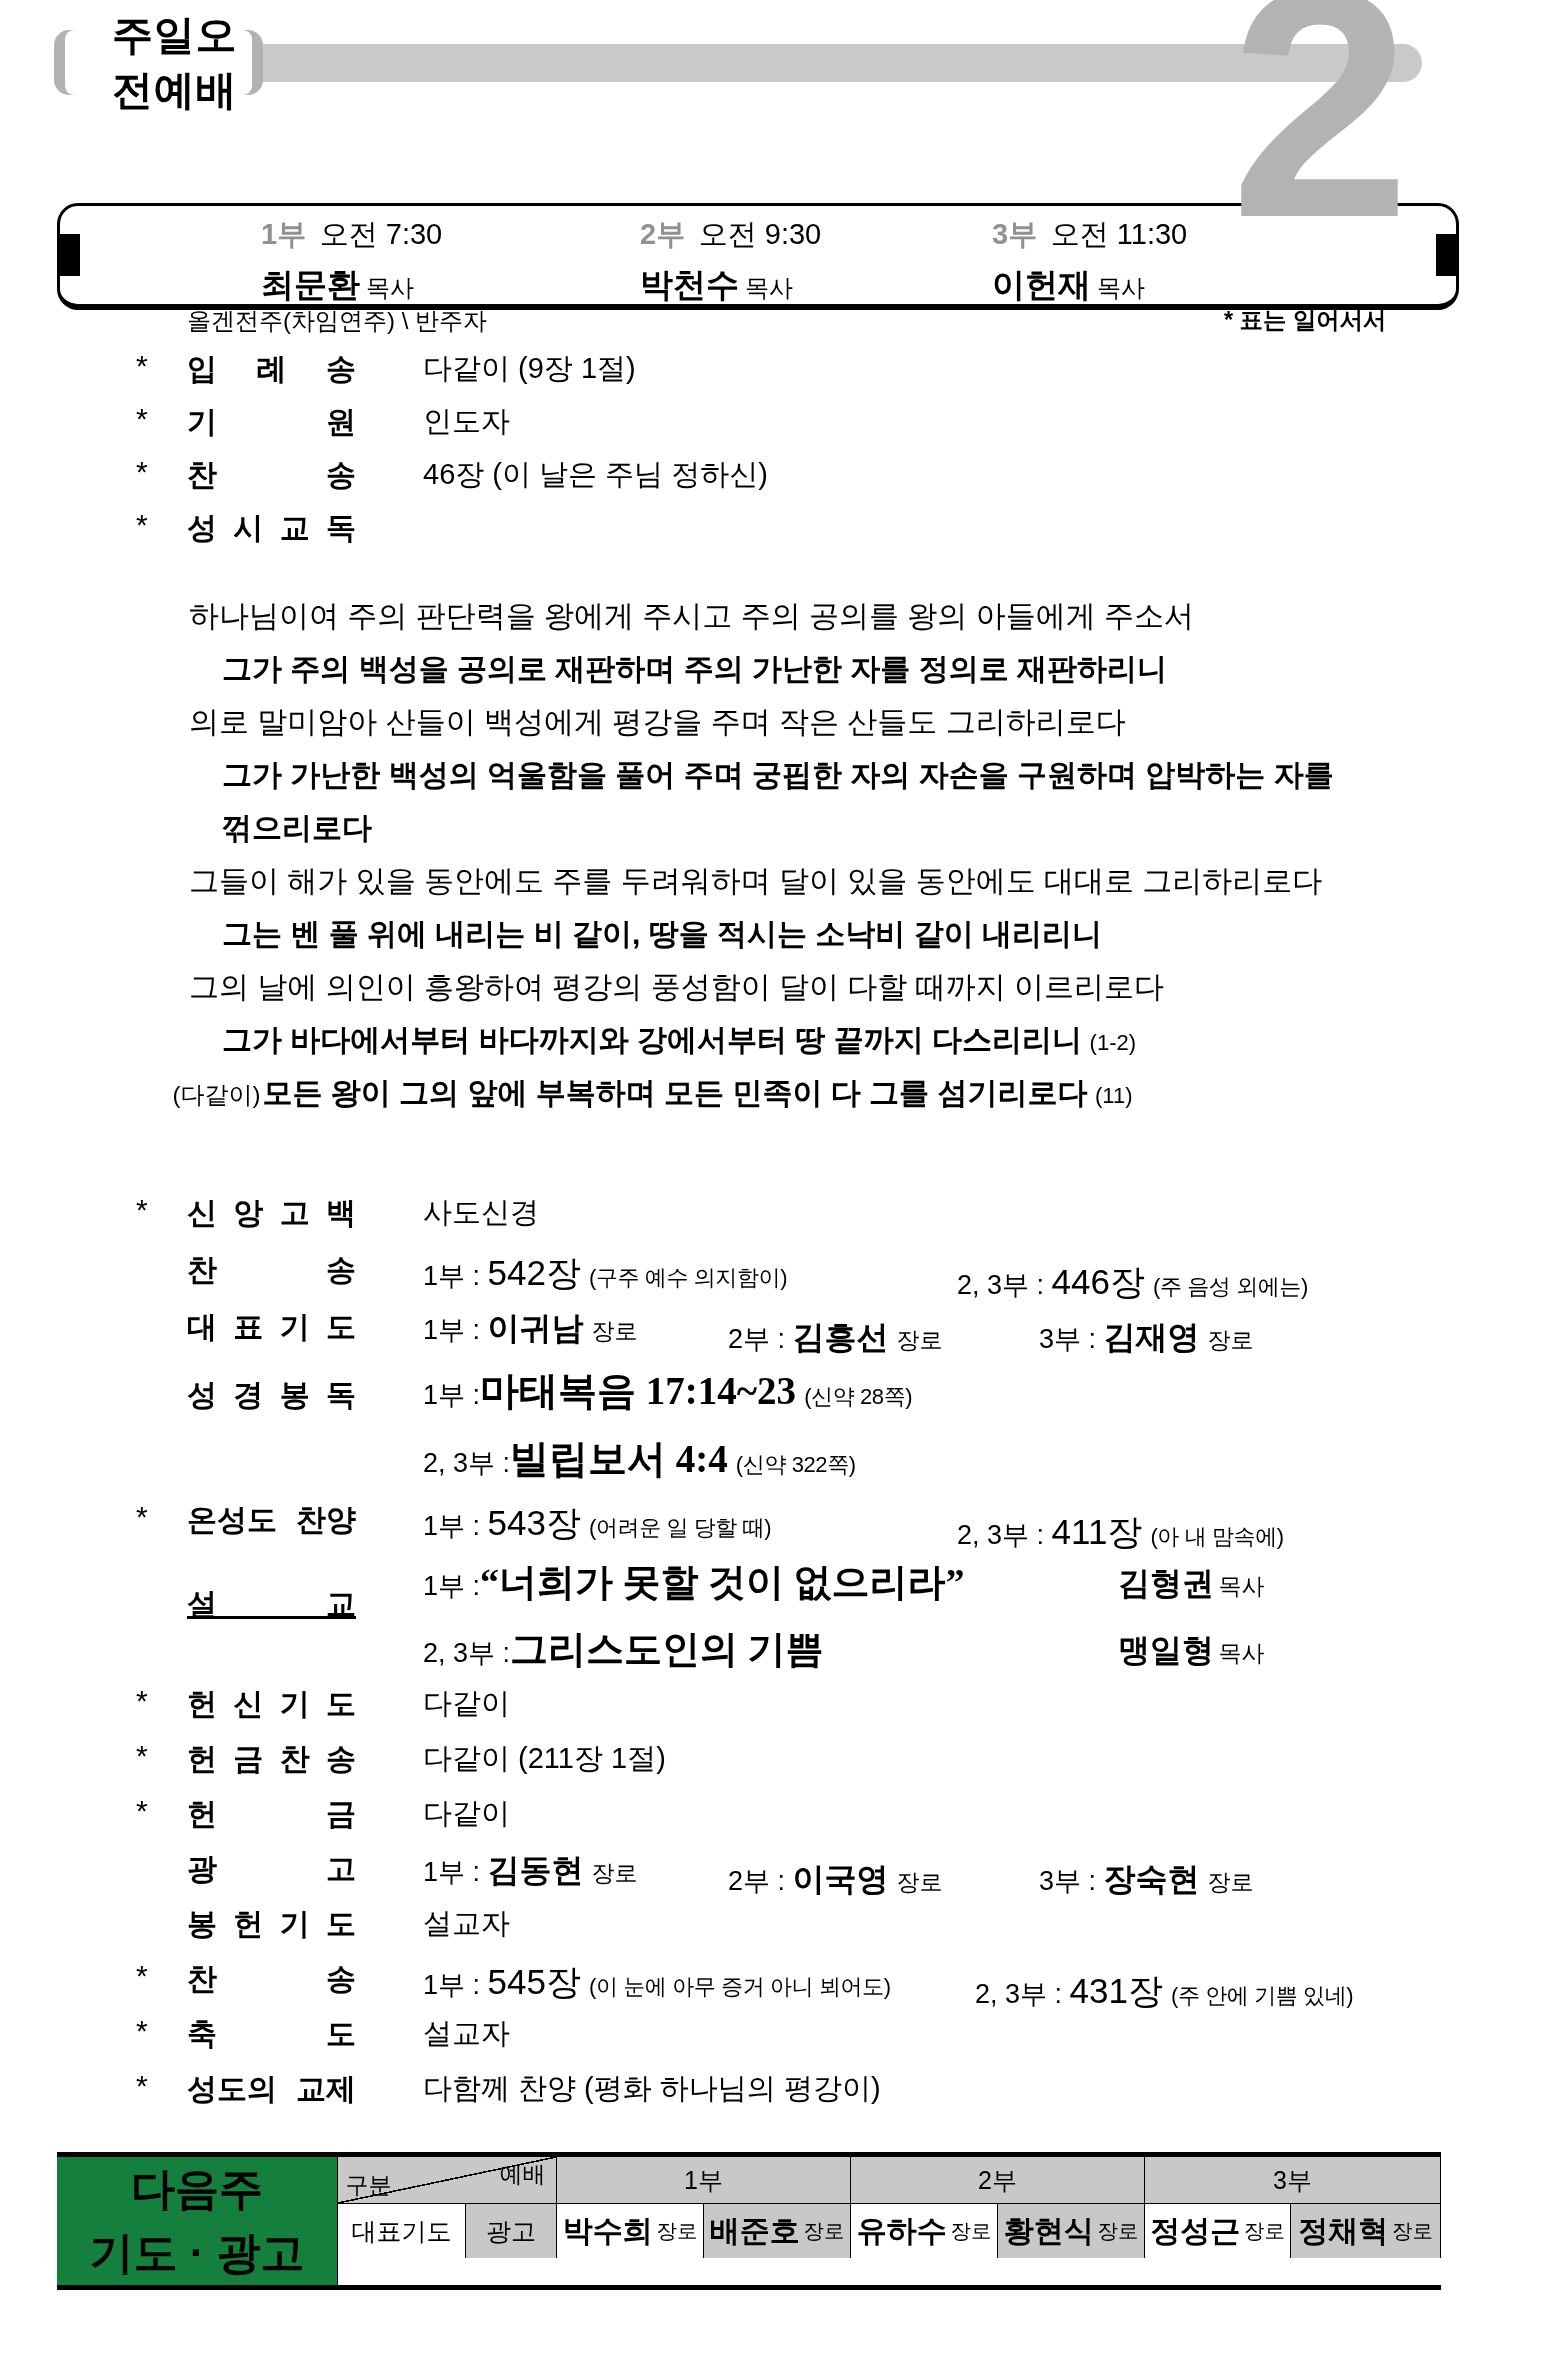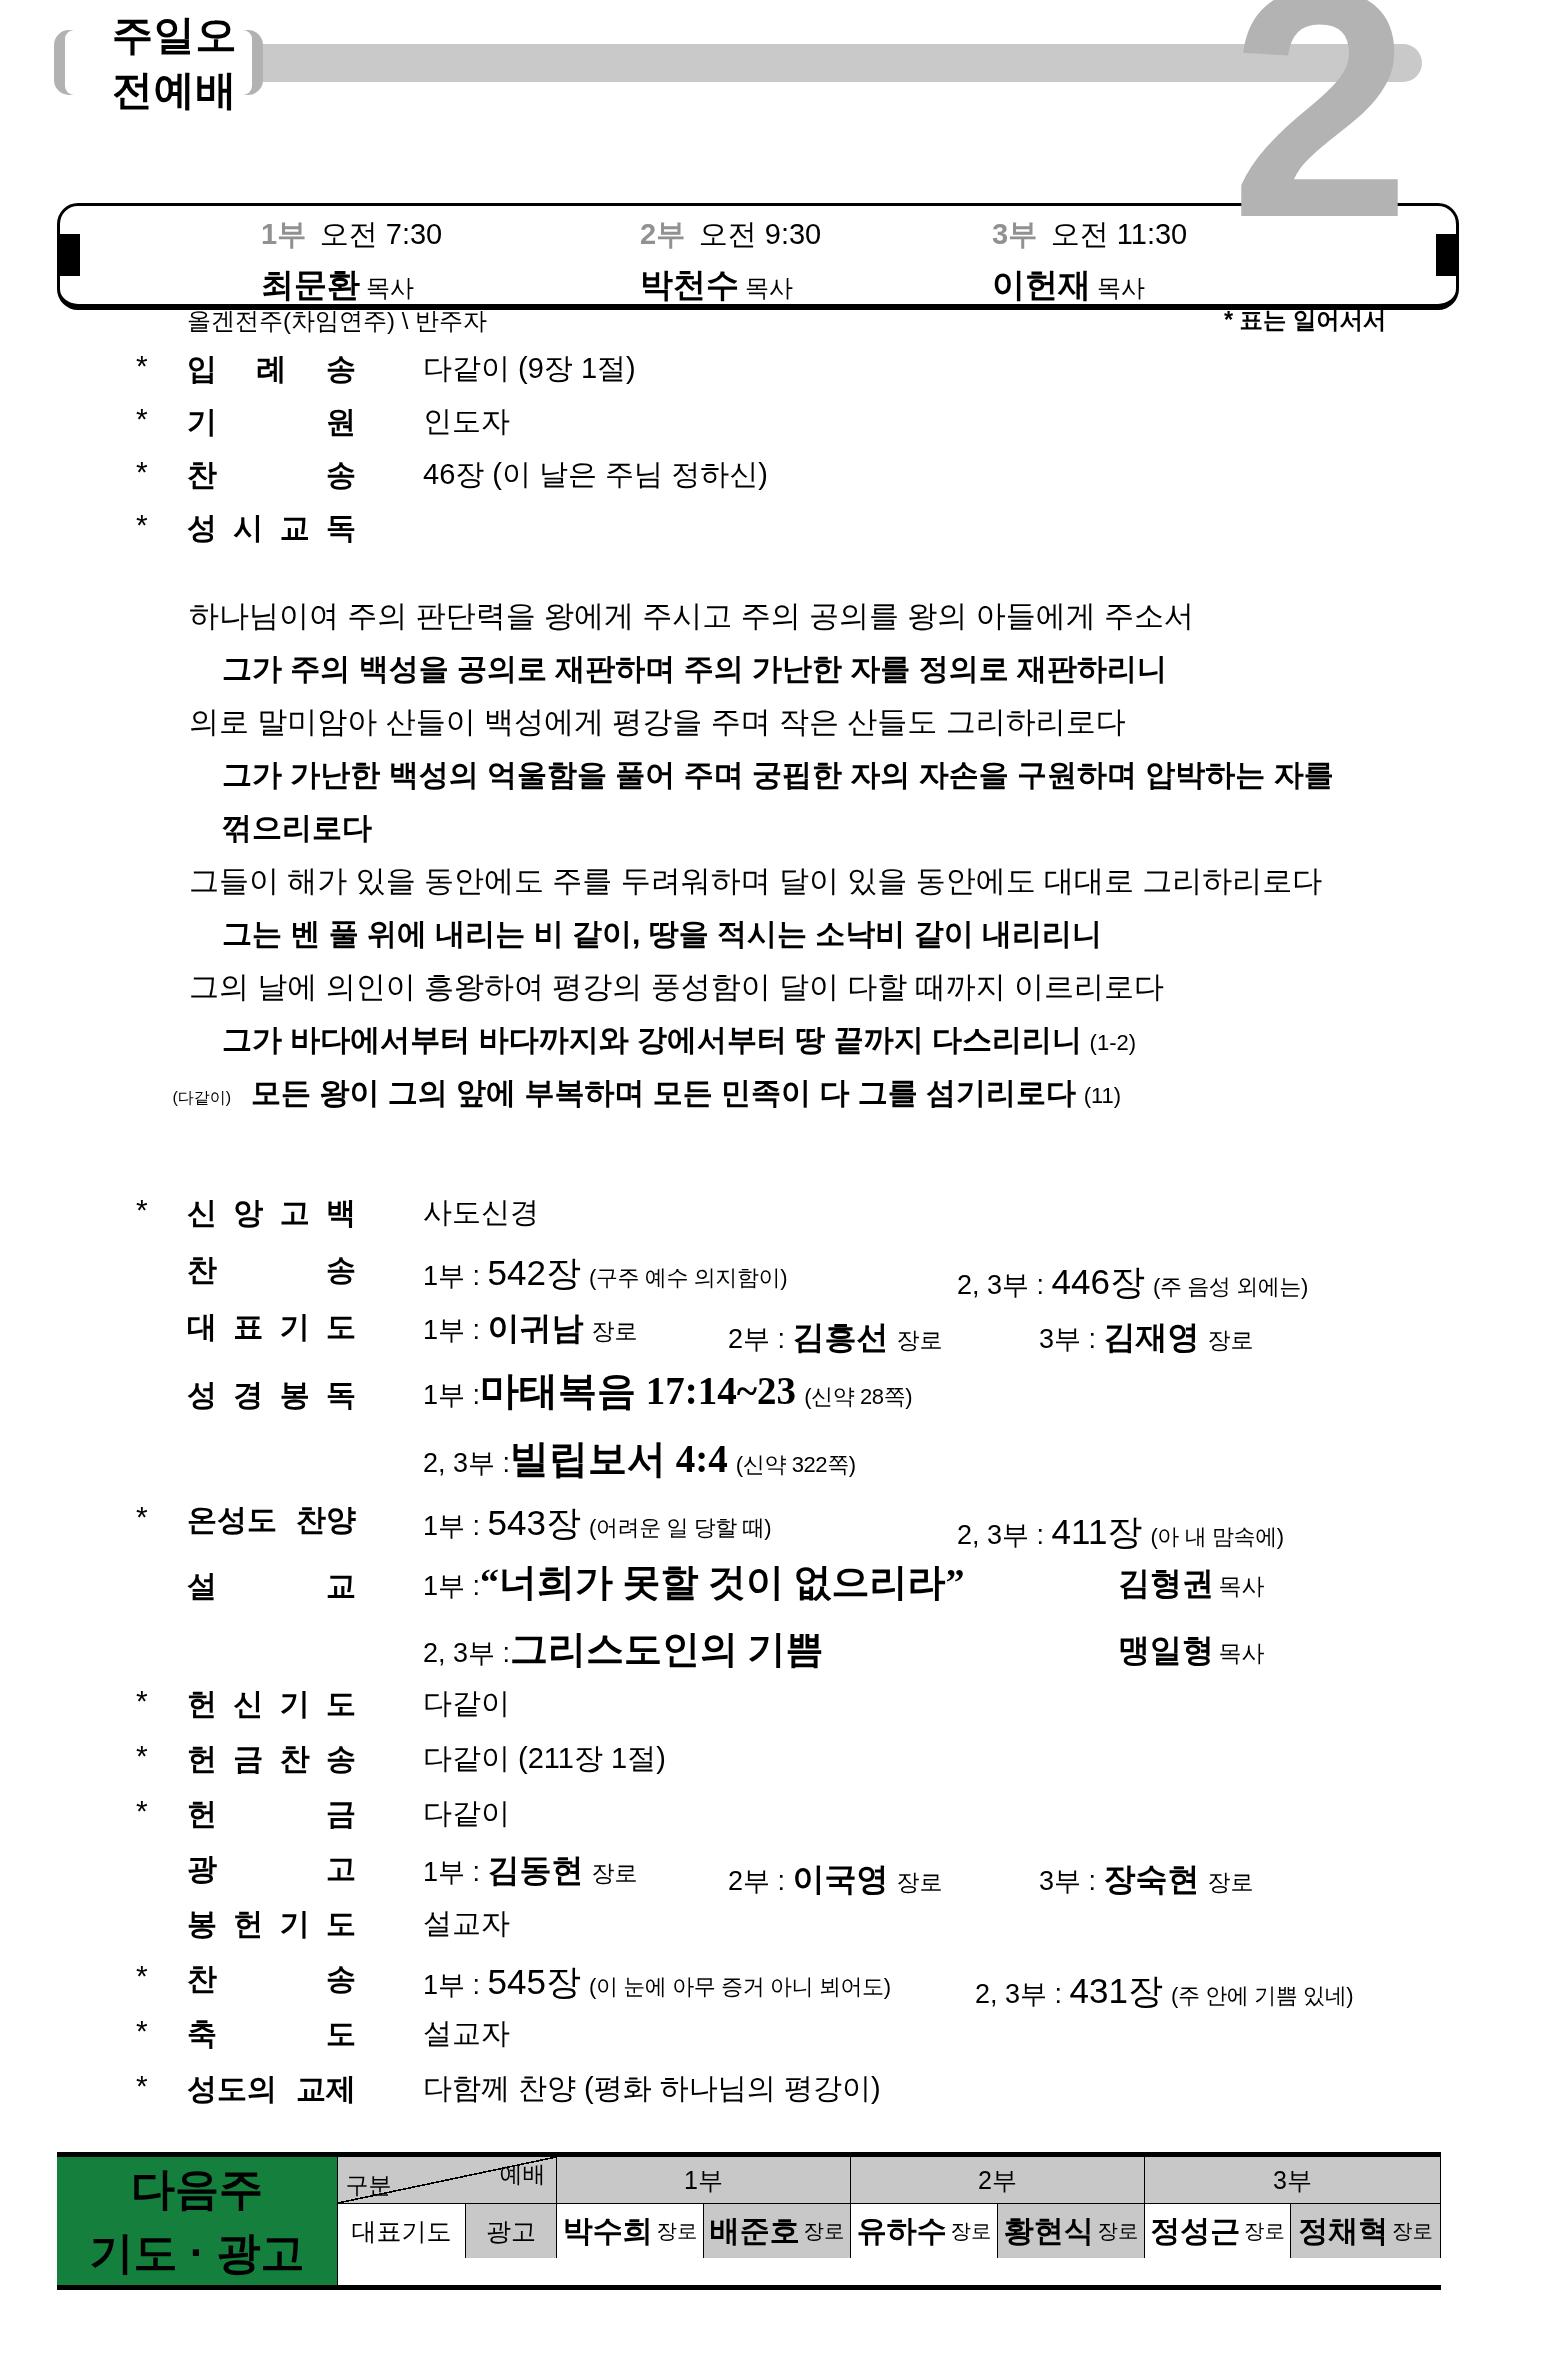--- a/index.html
+++ b/index.html
@@ -51,21 +51,21 @@
   .pname{font-family:"Liberation Serif","DejaVu Serif",serif;font-size:32px;font-weight:700;}
   .ptitle{font-size:23px;margin-left:4.5px;}
   .h70{height:53px;} .h75{height:57px;} .h73{height:55px;}
 
   
   .reading{position:absolute;left:189px;top:596px;width:1209px;font-size:30px;}
   .rl{height:53px;display:flex;align-items:baseline;white-space:nowrap;}
   .rl.b{padding-left:33px;font-weight:700;}
   .rl.outdent{margin-left:-16.6px;padding-left:0;}
   .rl .small{font-size:22px;font-weight:400;margin-left:7.6px;}
-  .rl .smallpre{font-size:16px;font-weight:400;margin-right:20px;text-align:center;}
+  .rl .smallpre{font-size:24px;font-weight:400;margin-right:2px;text-align:center;}
 
   
   .nextweek{position:absolute;left:57px;top:2152px;width:1384px;border-top:5.3px solid #000;border-bottom:5.3px solid #000;display:flex;}
   .nw-label{width:280px;flex:none;display:flex;flex-direction:column;justify-content:center;align-items:center;font-size:44px;font-weight:700;line-height:1.45;background:#15803d;}
   .nw-grid{flex:1;display:grid;grid-template-columns:128px 91px 147px 147px 147px 147px 146px 150px;grid-template-rows:47px 54px;border-left:1.5px solid #000;}
   .cell{border-right:1.5px solid #000;display:flex;align-items:center;justify-content:center;font-size:25px;}
   .hd{background:#c8c8c8;border-bottom:1.5px solid #000;}
   .gray{background:#c8c8c8;}
   .white{background:#fff;}
   .span2{grid-column:span 2;}
@@ -190,21 +190,21 @@
         <span class="sline"><span class="pre">2, 3부 : </span><span class="scrip">빌립보서 4:4</span>&nbsp;<span class="note">(신약 322쪽)</span></span>
       </span>
     </div>
     <div class="orow h75">
       <span class="ostar">*</span>
       <span class="olabel">온성도 찬양</span>
       <span class="oval"><span class="seg"><span class="pre">1부 : </span><span class="num">543장</span> <span class="note">(어려운 일 당할 때)</span></span><span class="seg abs" style="left:534px"><span class="pre">2, 3부 : </span><span class="num">411장</span> <span class="note">(아 내 맘속에)</span></span></span>
     </div>
     <div class="orow">
       <span class="ostar"></span>
-      <span class="olabel" style="align-self:flex-start;margin-top:9px;">설 교</span>
+      <span class="olabel" style="align-self:flex-start;margin-top:27px;text-decoration:underline;">설 교</span>
       <span class="oval">
         <span class="serm-line">
             <span class="pre">1부 : </span>
             <span class="serm-title">“너희가 못할 것이 없으리라”</span>
             <span class="preacher"><span class="pname">김형권</span><span class="ptitle">목사</span></span>
           </span>
         <span class="serm-line">
             <span class="pre">2, 3부 : </span>
             <span class="serm-title">그리스도인의 기쁨</span>
             <span class="preacher"><span class="pname">맹일형</span><span class="ptitle">목사</span></span>

